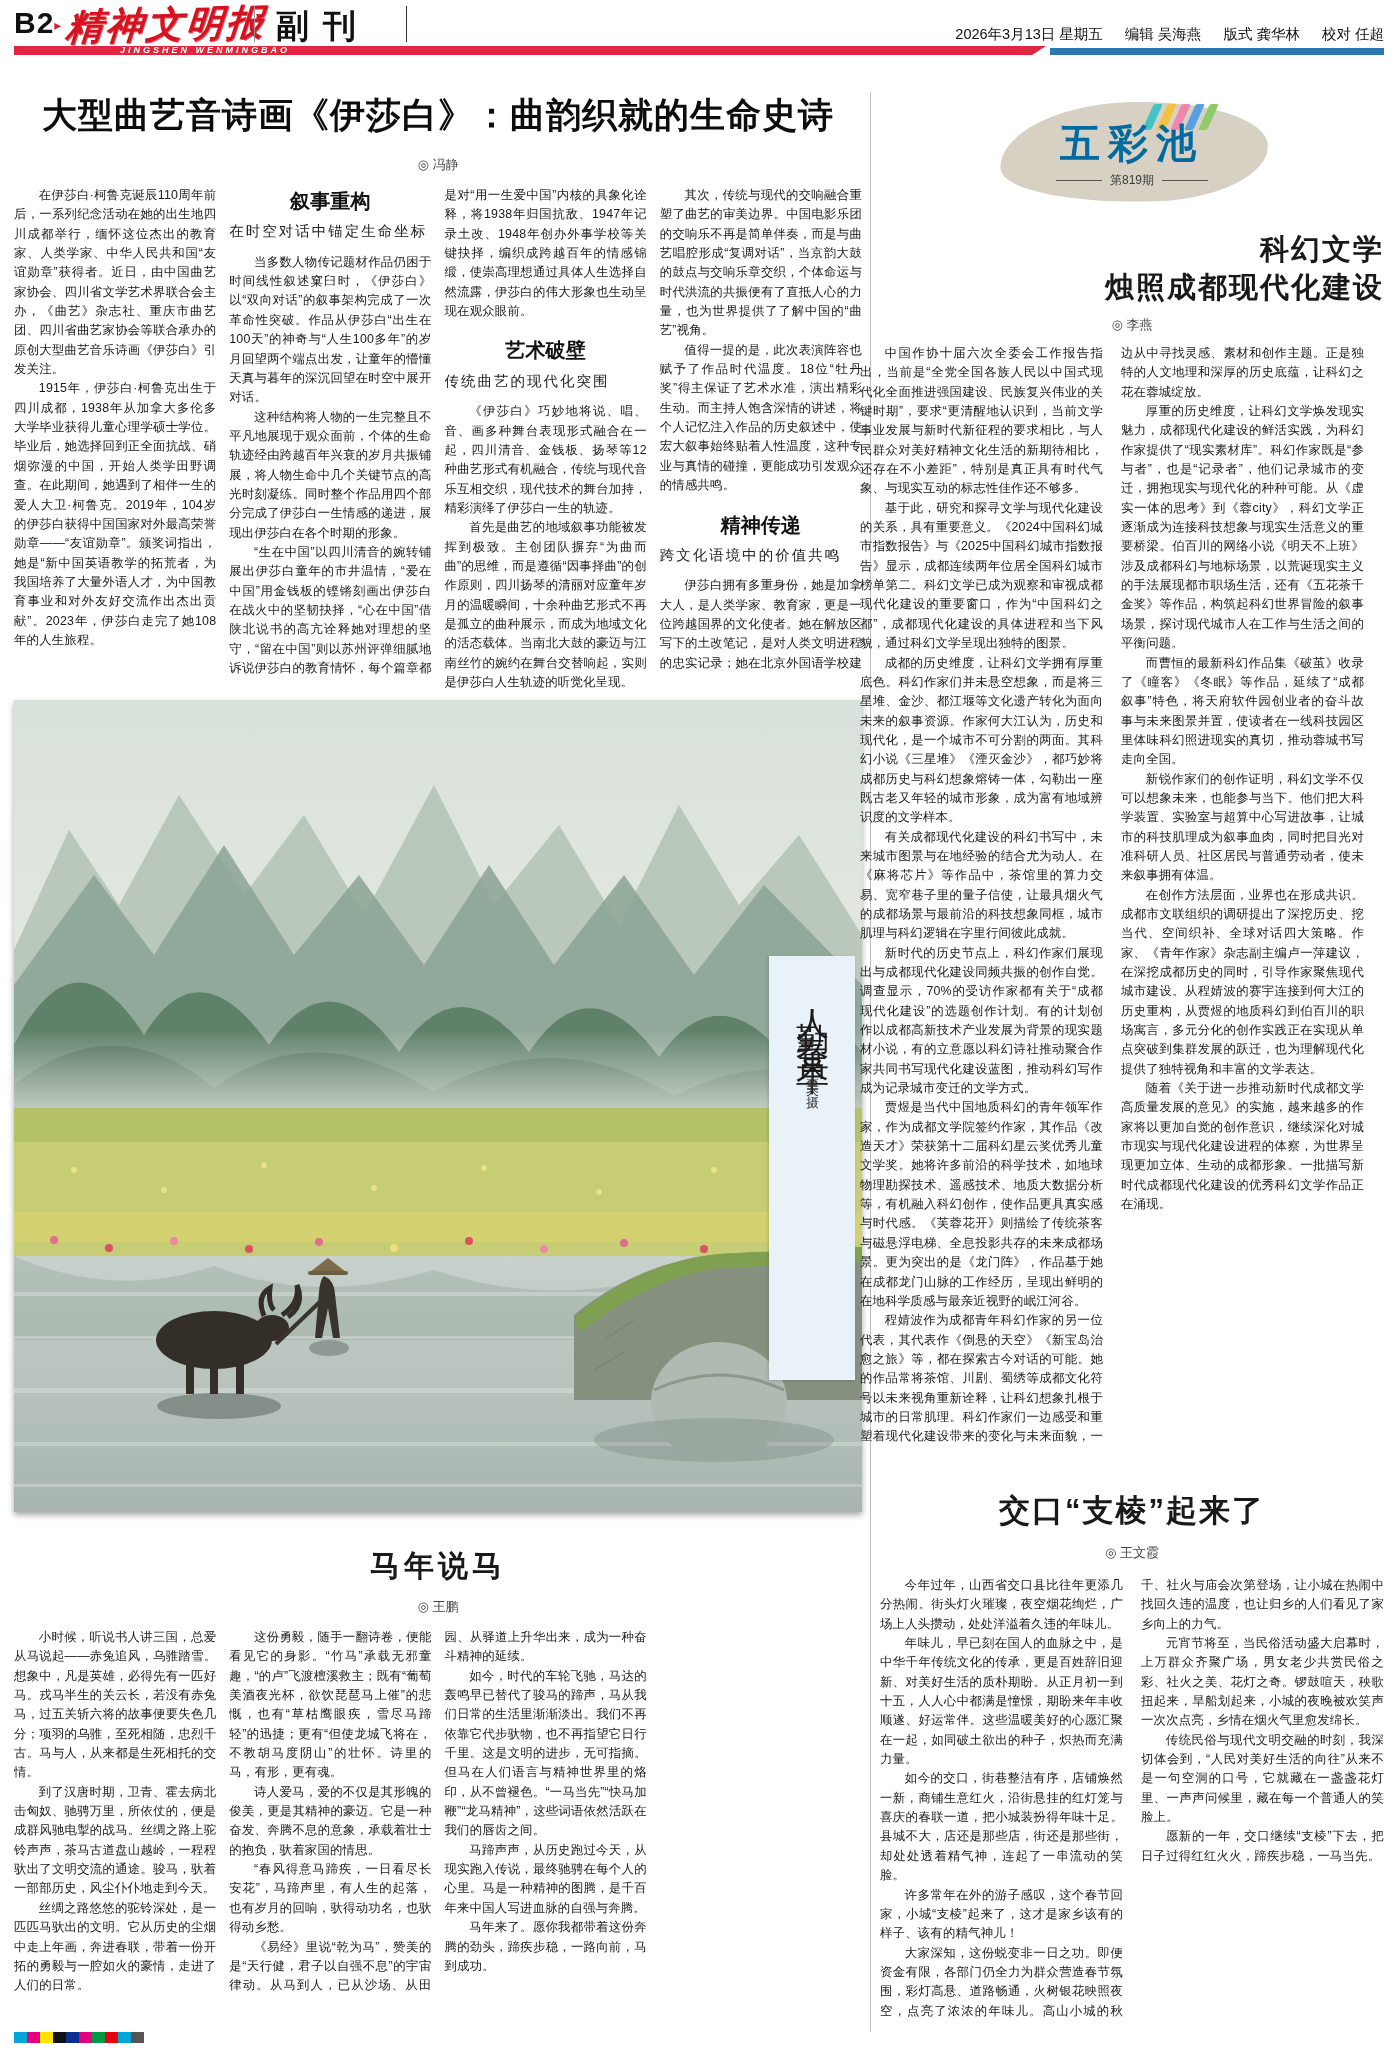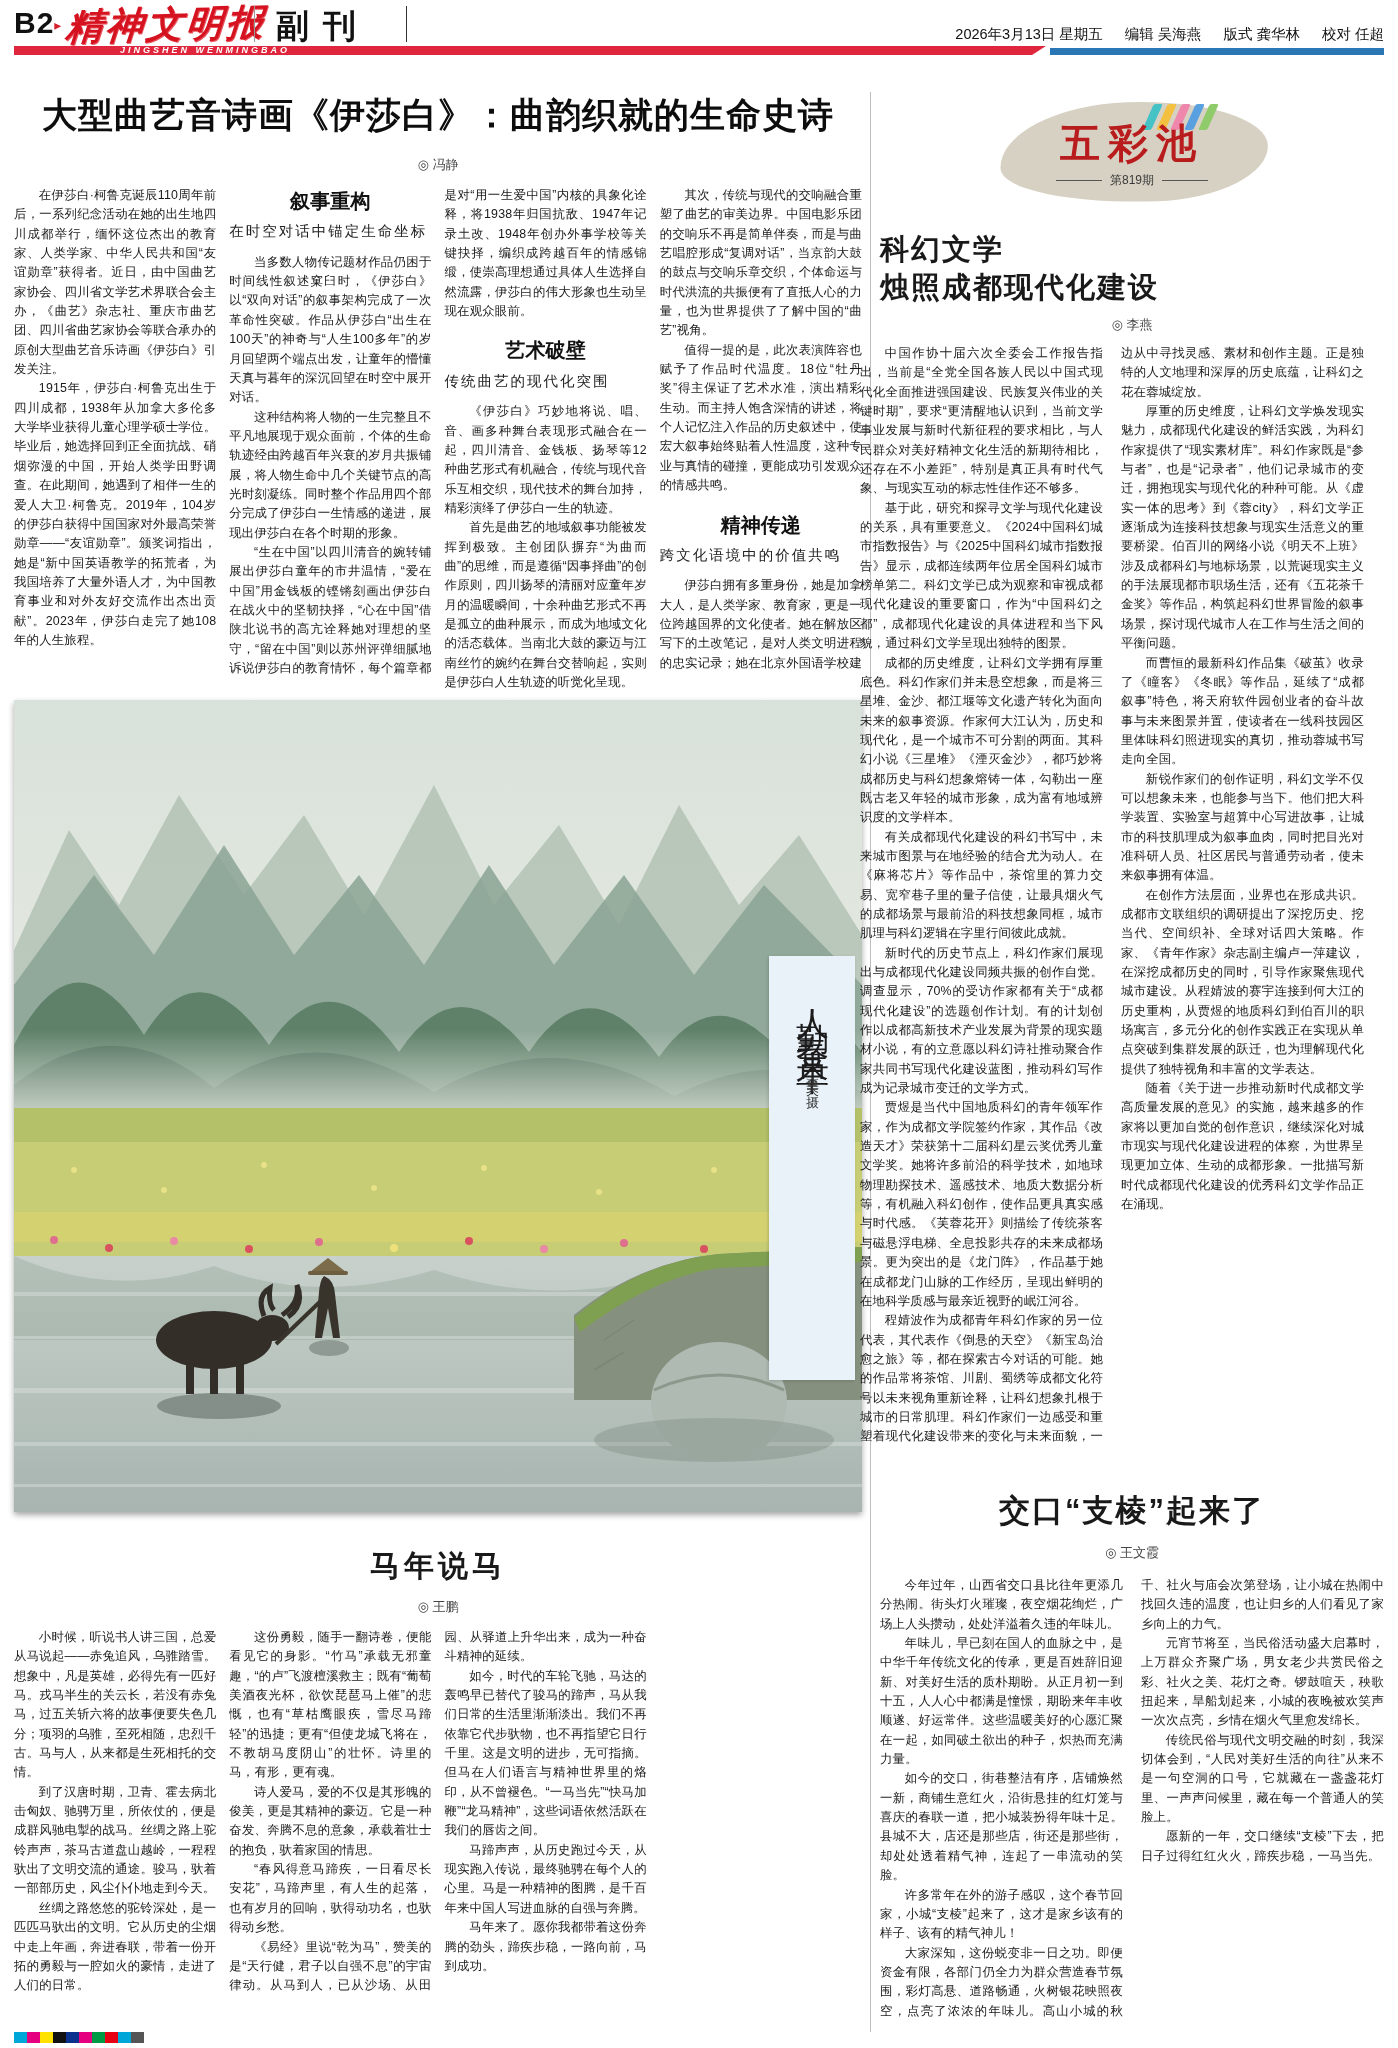--- a/index.html
+++ b/index.html
@@ -48,28 +48,28 @@
   
   .horse-title{position:absolute;left:14px;top:1546px;width:848px;text-align:center;
       font-size:30px;font-weight:600;letter-spacing:4px;}
   .horse-byline{left:14px;top:1598px;width:848px;}
   .horse-body{position:absolute;left:14px;top:1628px;width:848px;height:404px;}
   
   .badge-wrap{position:absolute;left:880px;top:98px;width:504px;height:118px;}
   .badge-stone{position:absolute;left:120px;top:4px;width:268px;height:100px;background:#d7d1c3;
       border-radius:48% 52% 42% 58% / 62% 48% 52% 38%;transform:rotate(-2deg);}
   .badge-title{position:absolute;left:0;top:18px;width:100%;text-align:center;font-size:40px;
-      font-weight:bold;color:#b91c1c;letter-spacing:8px;}
+      font-weight:bold;color:#0369a1;letter-spacing:8px;}
   .badge-strokes{position:absolute;left:268px;top:6px;width:90px;height:30px;}
   .badge-strokes i{position:absolute;top:0;width:9px;height:26px;transform:skewX(-24deg);border-radius:2px;}
   .badge-issue{position:absolute;left:0;top:74px;width:100%;text-align:center;font-size:12px;color:#3a3a3a;}
   .badge-issue:before,.badge-issue:after{content:"";display:inline-block;width:46px;height:1px;
       background:#555;vertical-align:middle;margin:0 8px;}
   
-  .sf-title{position:absolute;left:880px;top:230px;width:504px;text-align:left;
+  .sf-title{position:absolute;left:880px;top:230px;width:504px;text-align:right;
       font-size:29px;font-weight:600;line-height:1.32;letter-spacing:2px;}
   .sf-byline{left:880px;top:316px;width:504px;}
   .sf-body{position:absolute;left:860px;top:344px;width:504px;height:1116px;}
   
   .jk-title{position:absolute;left:880px;top:1490px;width:504px;text-align:center;
       font-size:31px;font-weight:600;letter-spacing:2px;}
   .jk-byline{left:880px;top:1544px;width:504px;}
   .jk-body{position:absolute;left:880px;top:1576px;width:504px;height:456px;}
   
   .reg-strip{position:absolute;left:14px;top:2032px;height:11px;display:flex;}

